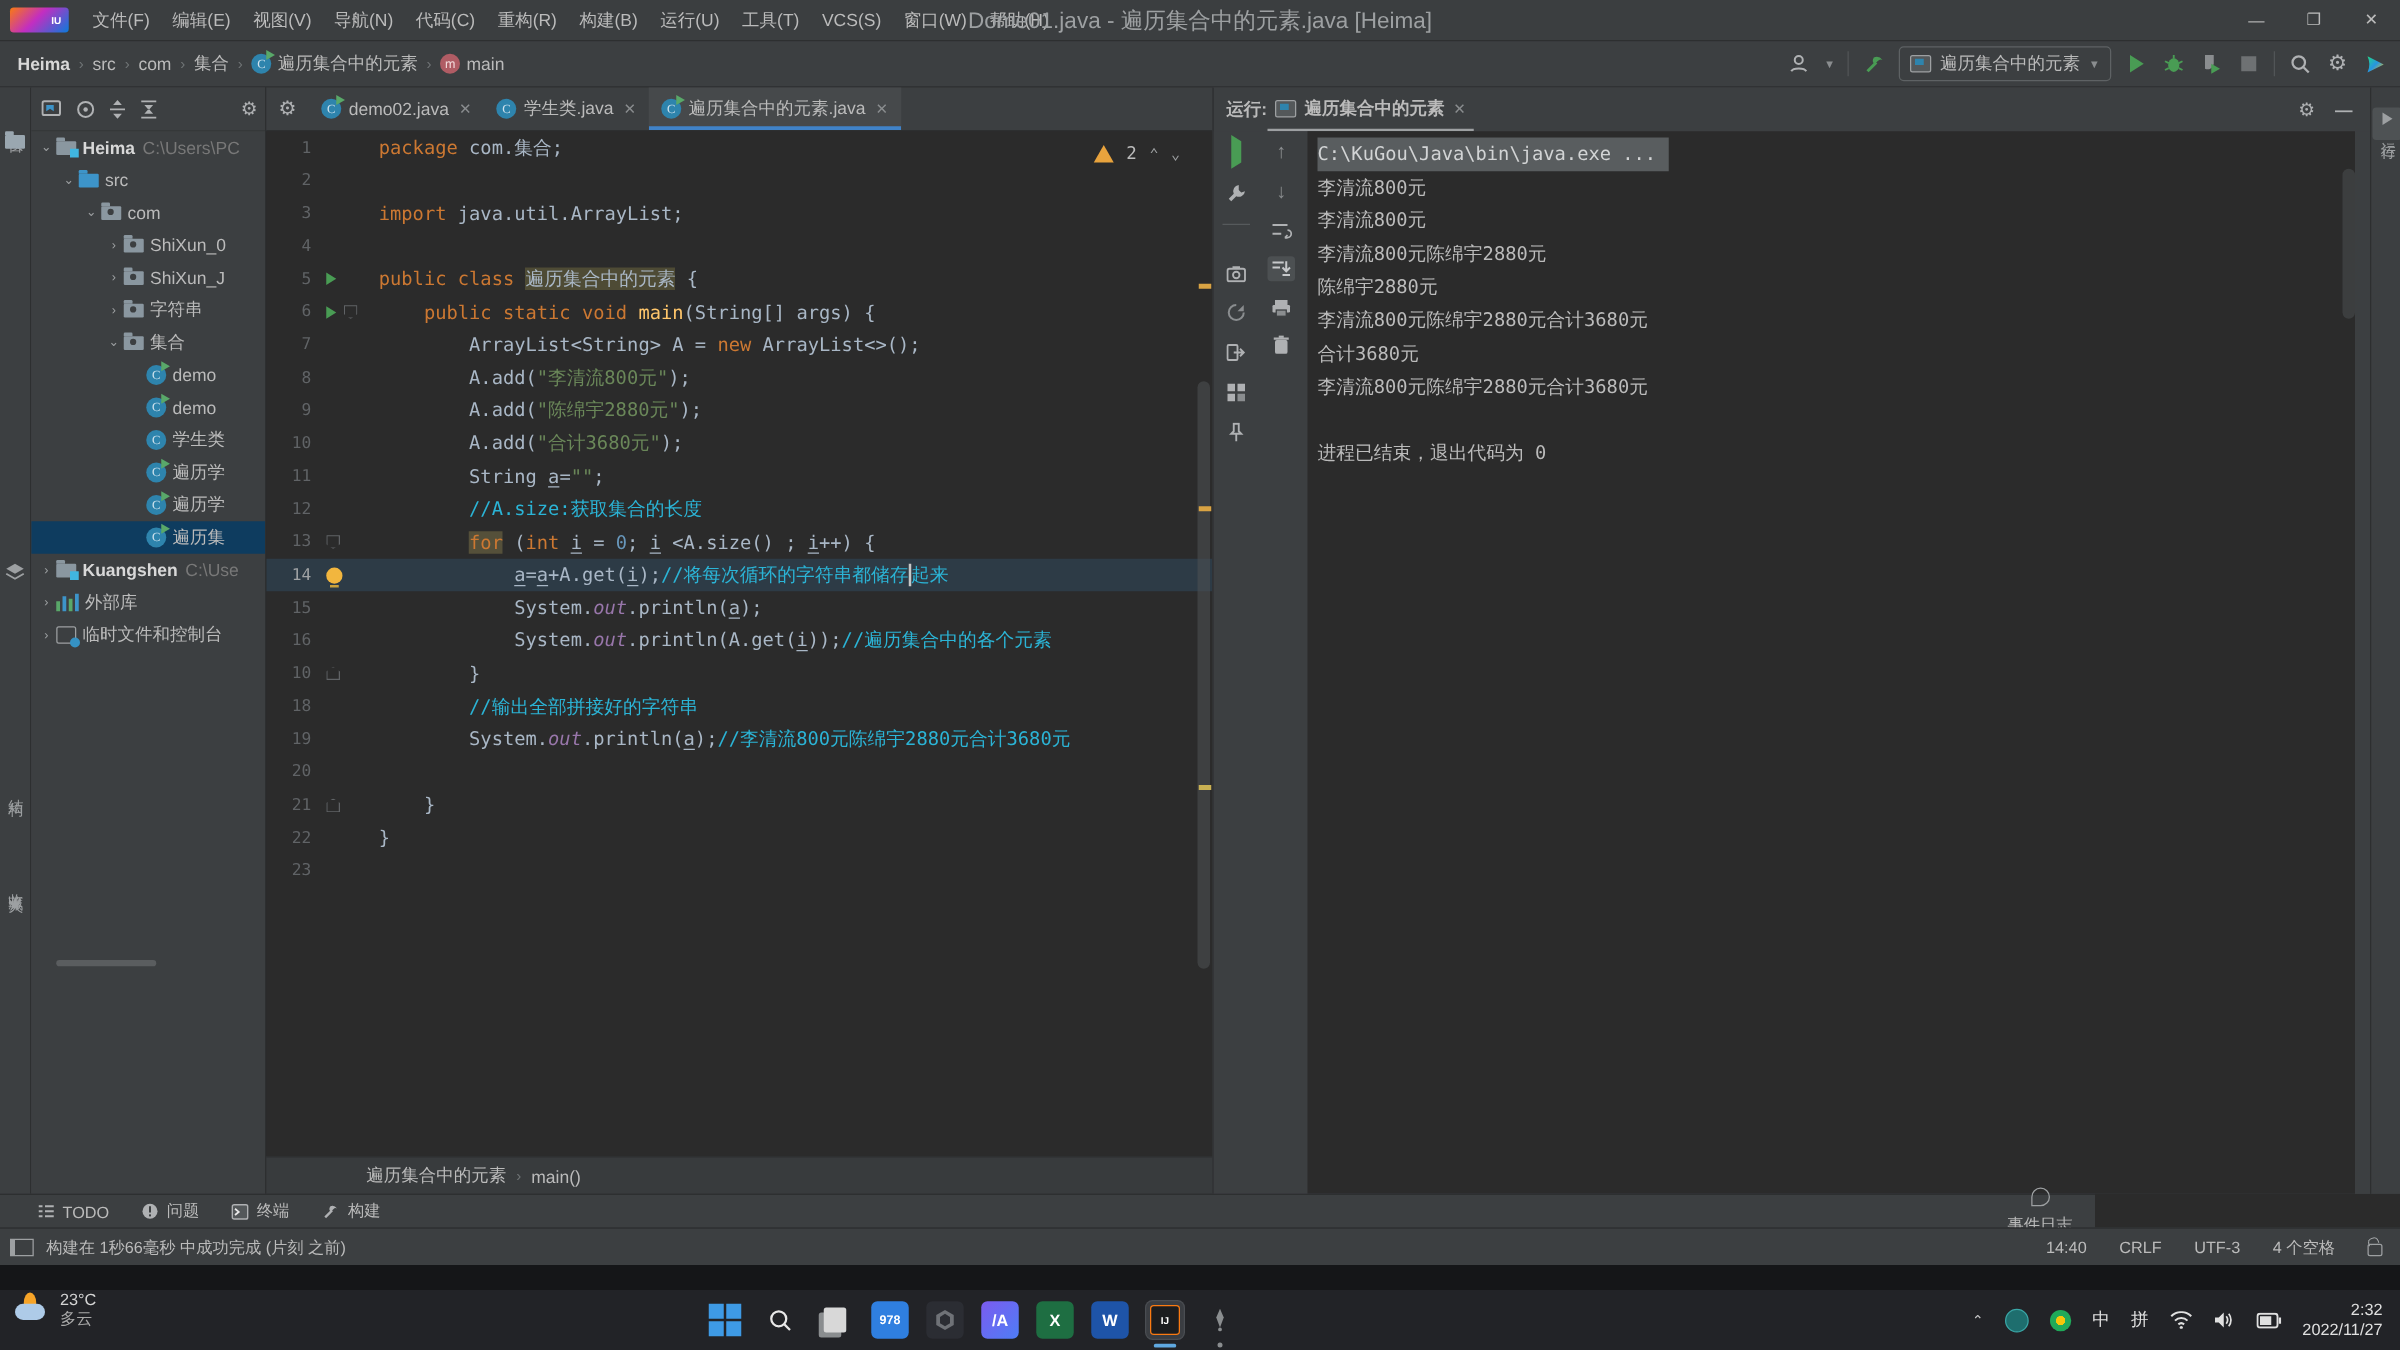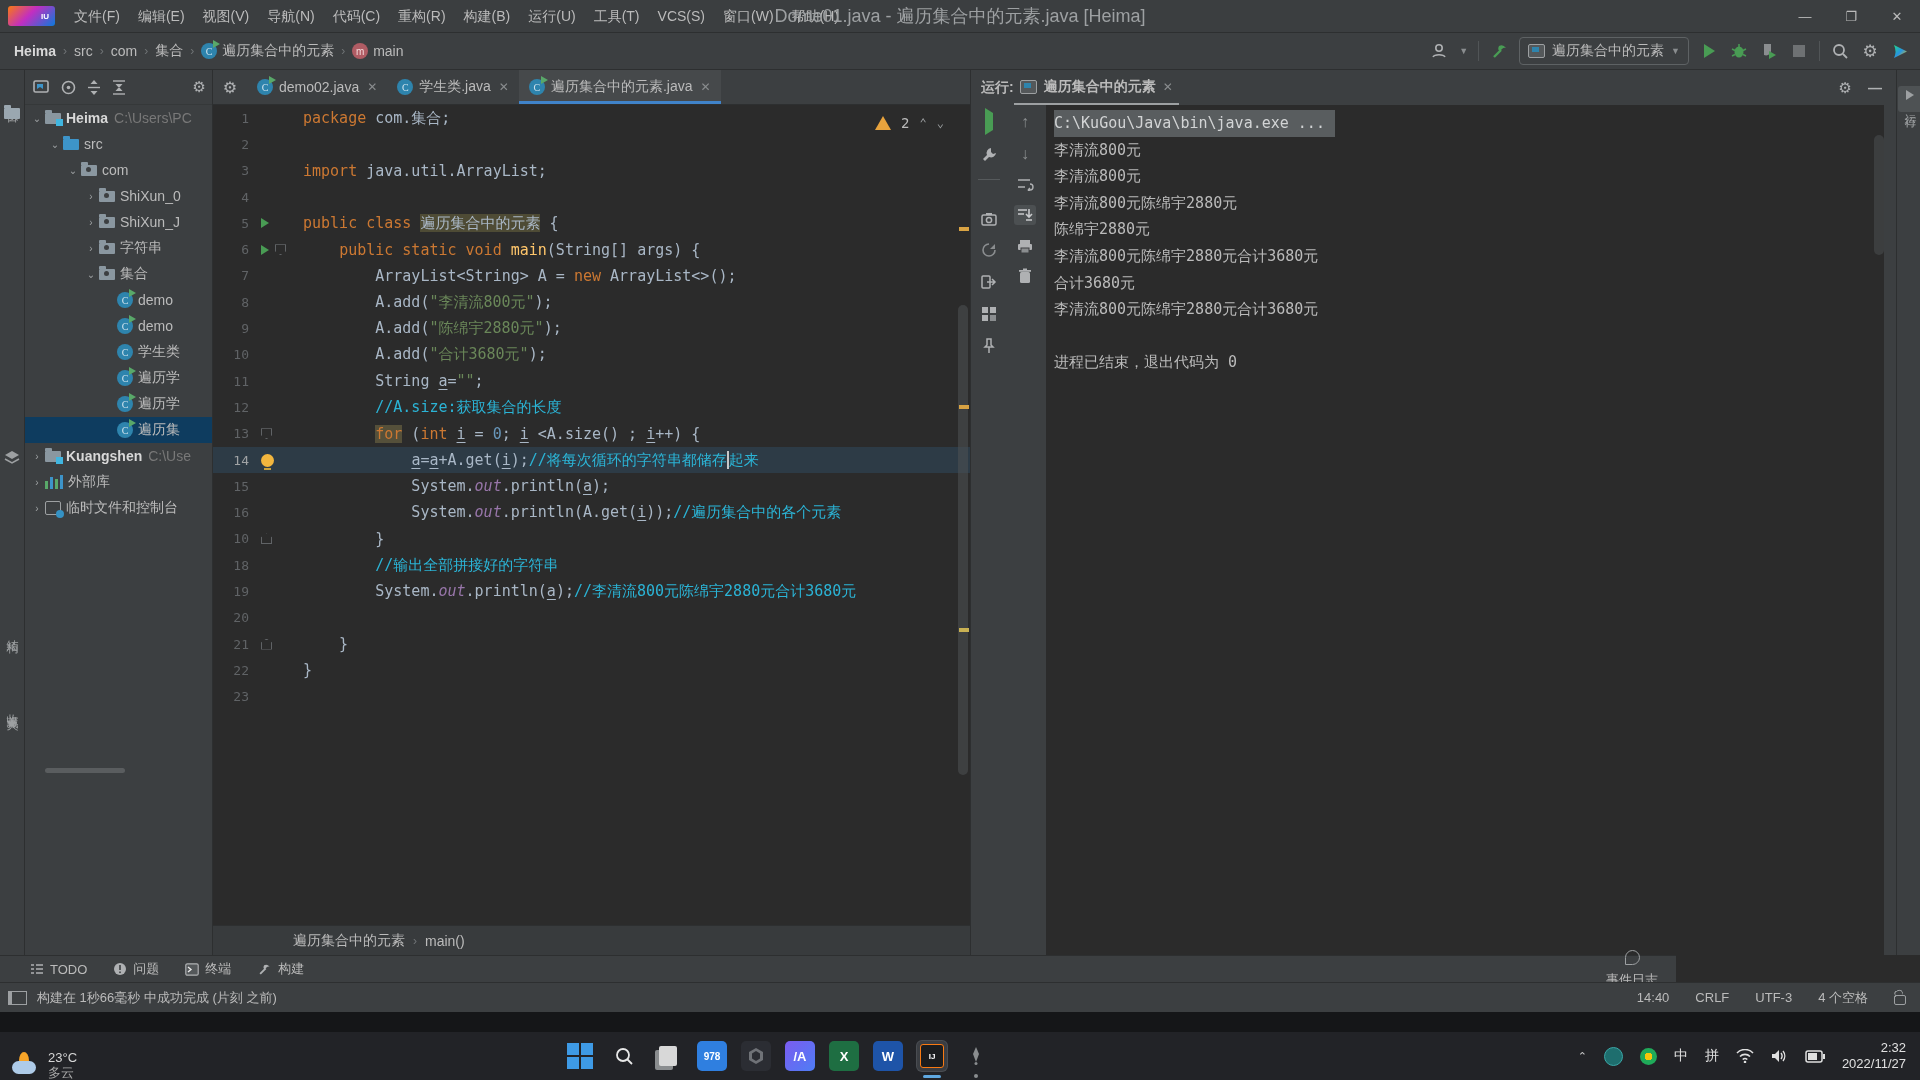--- a/index.html
+++ b/index.html
@@ -141,21 +141,21 @@
   .statusbar{position:absolute;left:0;top:982px;width:1920px;height:30px;background:#3c3f41;display:flex;align-items:center;
              font-size:13px;border-top:1px solid #2d2f30;box-sizing:border-box;color:#bbbbbb;}
   .sb-ic{width:14px;height:12px;border:1.5px solid #9da0a2;border-left-width:4px;margin:0 10px 0 8px;}
   .sb-right{margin-left:auto;display:flex;align-items:center;gap:26px;margin-right:14px;}
   .lockic{width:10px;height:8px;border:1.5px solid #9da0a2;border-radius:2px;position:relative;margin-top:5px;}
   .lockic::before{content:"";position:absolute;left:-1px;top:-6px;width:7px;height:5px;border:1.5px solid #9da0a2;border-bottom:none;border-radius:4px 4px 0 0;transform:rotate(-20deg);}
 
   .gap{position:absolute;left:0;top:1012px;width:1920px;height:20px;background:#151618;}
 
   
-  .taskbar{position:absolute;left:0;top:1032px;width:1920px;height:48px;background:#222327;display:flex;align-items:flex-end;}
+  .taskbar{position:absolute;left:0;top:1032px;width:1920px;height:48px;background:#222327;display:flex;align-items:flex-start;}
   .weather{display:flex;align-items:center;gap:8px;margin-left:10px;font-size:13px;line-height:15px;color:#d5d5d5;}
   .wicon{position:relative;width:30px;height:26px;}
   .wicon .flame{position:absolute;left:9px;top:0;width:10px;height:14px;background:#f7a428;border-radius:50% 50% 50% 50%/60% 60% 40% 40%;}
   .wicon .cloud{position:absolute;left:2px;top:9px;width:24px;height:13px;background:#aecbe8;border-radius:8px;}
   .ticons{position:absolute;left:565px;top:0;height:48px;display:flex;align-items:center;gap:14px;}
   .tico{width:30px;height:30px;border-radius:5px;display:flex;align-items:center;justify-content:center;font-size:13px;font-weight:bold;color:#fff;position:relative;}
   .tico.active{background:#3a3d42;box-shadow:0 0 0 1px #4a4d52;}
   .tico .bar{position:absolute;bottom:-7px;left:6px;right:6px;height:3px;border-radius:2px;background:#5fa8e0;}
   .tico .dot{position:absolute;bottom:-7px;left:13px;width:4px;height:4px;border-radius:2px;background:#8a8d8f;}
   .winlogo{display:grid;grid-template-columns:12px 12px;grid-gap:2px;}

